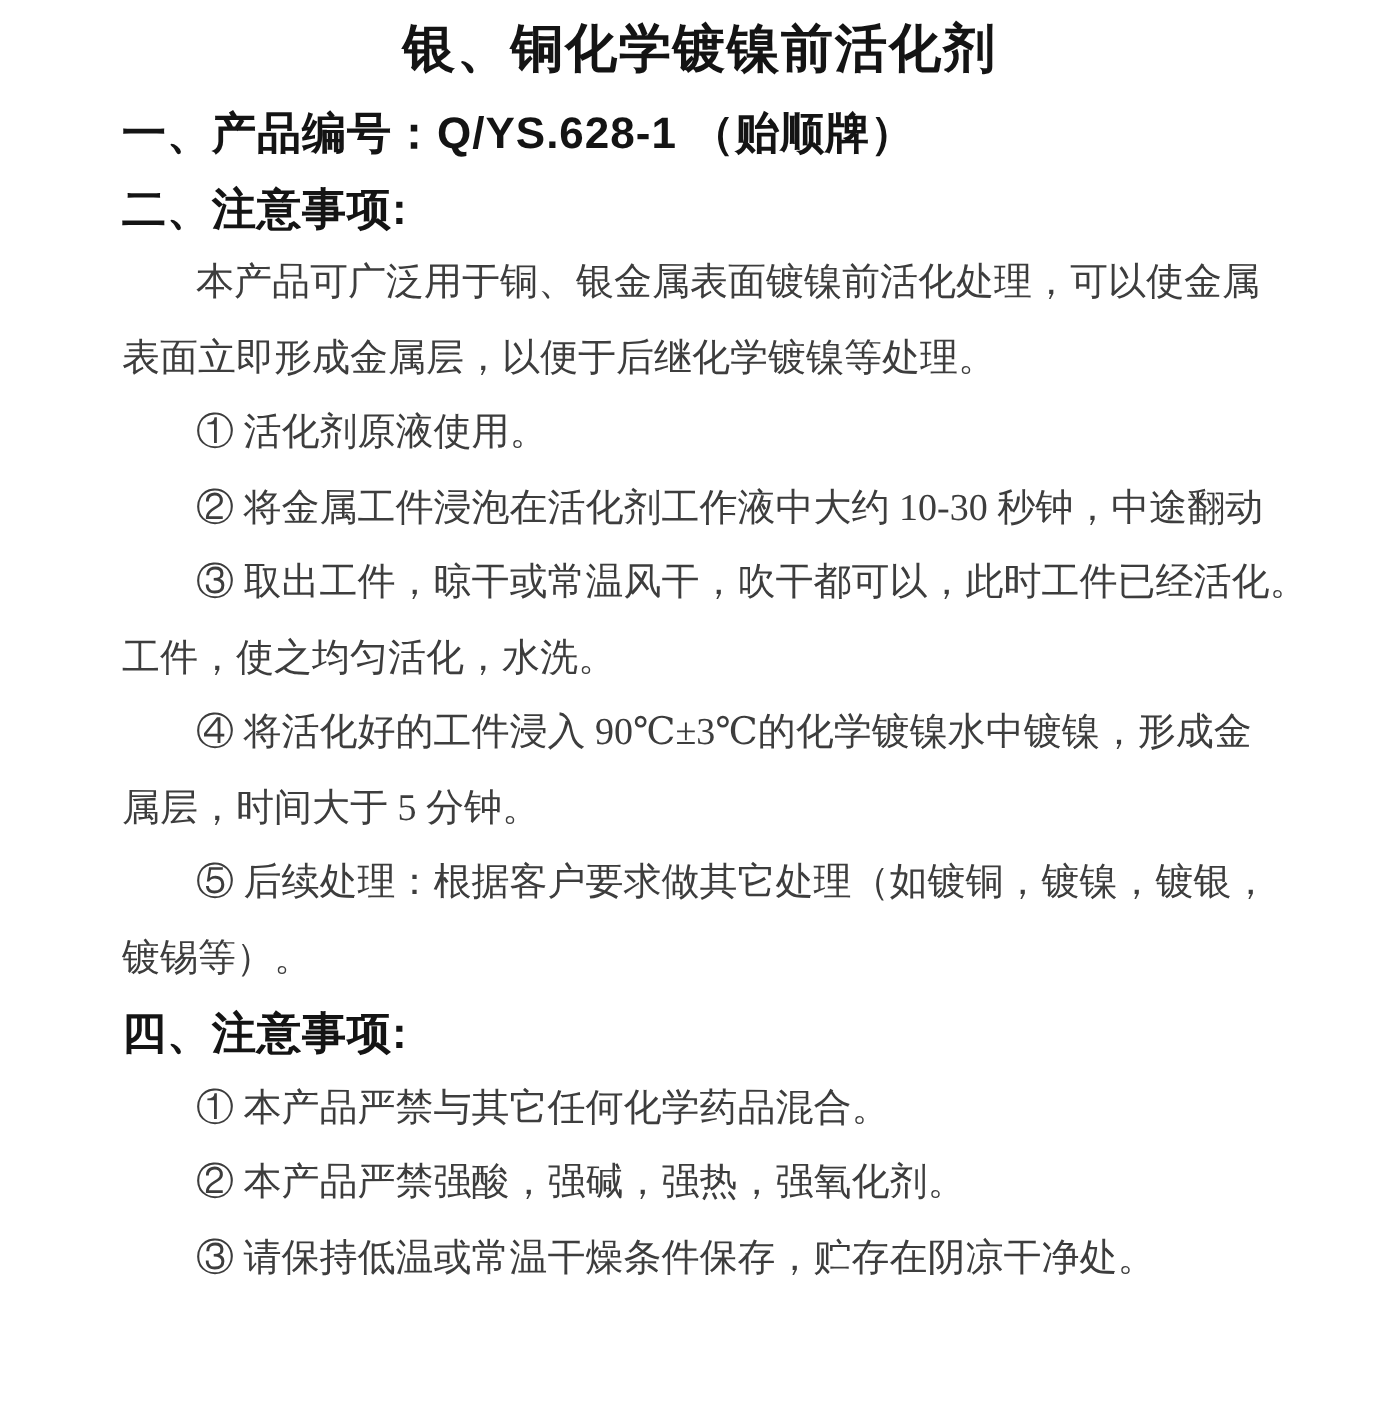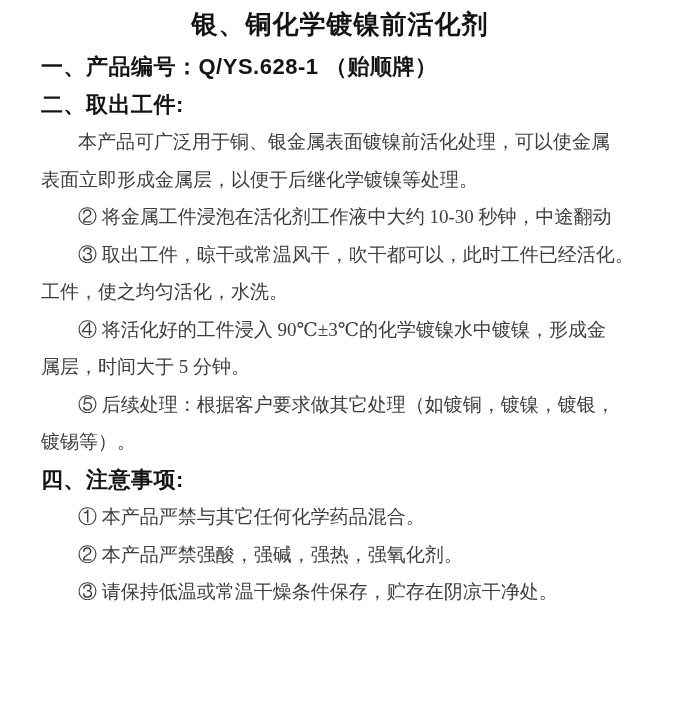--- a/index.html
+++ b/index.html
@@ -7,21 +7,21 @@
     --text-heading:#141414;
     --page-bg:#ffffff;
   }
   html,body{margin:0;padding:0;background:#ffffff;}
   .page{
     position:relative;
     width:697px;
     height:713px;
     box-sizing:border-box;
     background:var(--page-bg);
-    padding:0 58px 0 41px;
+    padding:0 58px 0 61px;
     overflow:hidden;
     font-family:"Liberation Serif","DejaVu Serif",serif;
     color:var(--text-body);
   }
   .doc-title{
     font-family:"Liberation Sans","DejaVu Sans",sans-serif;
     font-size:26px;
     font-weight:bold;
     color:var(--text-heading);
     text-align:center;
@@ -49,23 +49,24 @@
     letter-spacing:0.5px;
   }
 </style>
 </head>
 <body>
 
 <div class="page">
   <div class="doc-title">银、铜化学镀镍前活化剂</div>
   <div>
       <div class="line heading">一、产品编号：Q/YS.628-1 （贻顺牌）</div>
-      <div class="line heading">二、取出工件:</div>
+      <div class="line heading">二、注意事项:</div>
       <div class="line indent">本产品可广泛用于铜、银金属表面镀镍前活化处理，可以使金属</div>
       <div class="line">表面立即形成金属层，以便于后继化学镀镍等处理。</div>
+      <div class="line indent">① 活化剂原液使用。</div>
       <div class="line indent">② 将金属工件浸泡在活化剂工作液中大约 10-30 秒钟，中途翻动</div>
       <div class="line indent">③ 取出工件，晾干或常温风干，吹干都可以，此时工件已经活化。</div>
       <div class="line">工件，使之均匀活化，水洗。</div>
       <div class="line indent">④ 将活化好的工件浸入 90℃±3℃的化学镀镍水中镀镍，形成金</div>
       <div class="line">属层，时间大于 5 分钟。</div>
       <div class="line indent">⑤ 后续处理：根据客户要求做其它处理（如镀铜，镀镍，镀银，</div>
       <div class="line">镀锡等）。</div>
       <div class="line heading">四、注意事项:</div>
       <div class="line indent">① 本产品严禁与其它任何化学药品混合。</div>
       <div class="line indent">② 本产品严禁强酸，强碱，强热，强氧化剂。</div>

